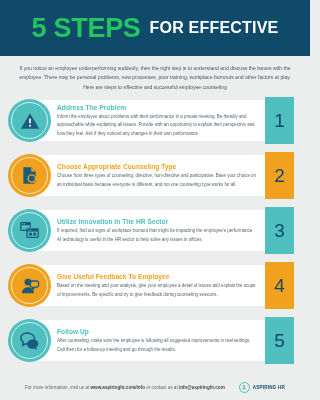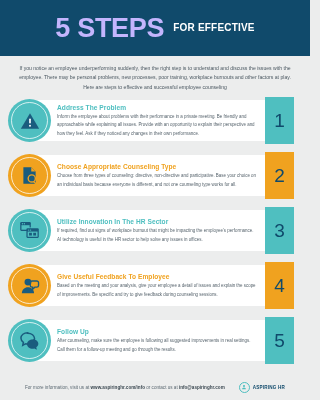--- a/index.html
+++ b/index.html
@@ -11,25 +11,25 @@
   }
   .page{position:relative;width:310px;height:400px;background:#eceded;}
 
   
   .header{
     height:56px;background:#104A6B;
     display:flex;align-items:center;justify-content:center;
   }
   .header-inner{display:flex;align-items:center;gap:9px;}
   .h-big{
-    font-size:27px;font-weight:bold;color:#c4b5fd;
+    font-size:27px;font-weight:bold;color:#22c55e;
     letter-spacing:-0.3px;line-height:1;
   }
   .h-small{
-    font-size:10px;font-weight:bold;color:#ffffff;
+    font-size:16px;font-weight:bold;color:#ffffff;
     line-height:1.22;letter-spacing:0.2px;
   }
 
   
   .intro{
     padding:8px 17px 5px 17px;
     font-size:5.1px;line-height:1.85;color:#4a5760;
     text-align:center;
   }
 

